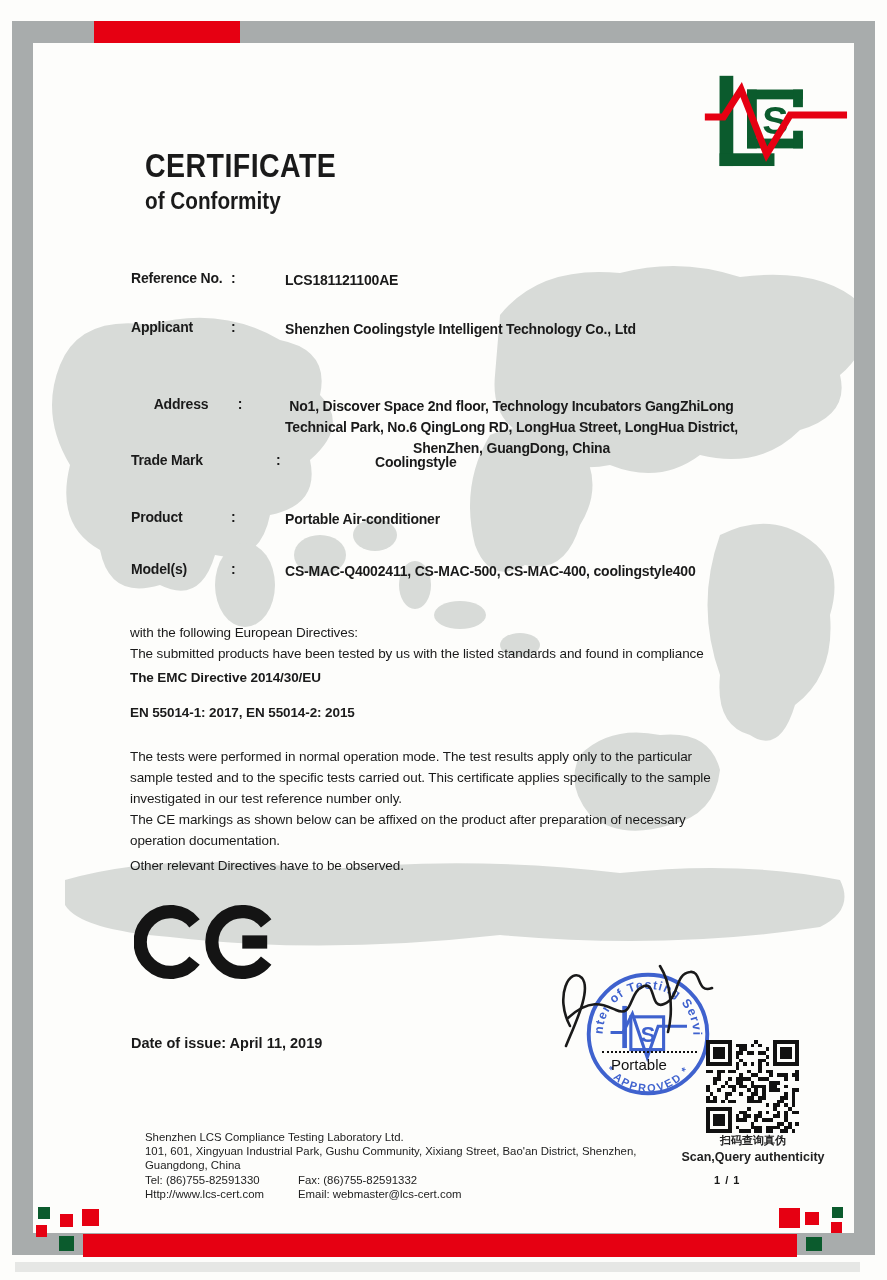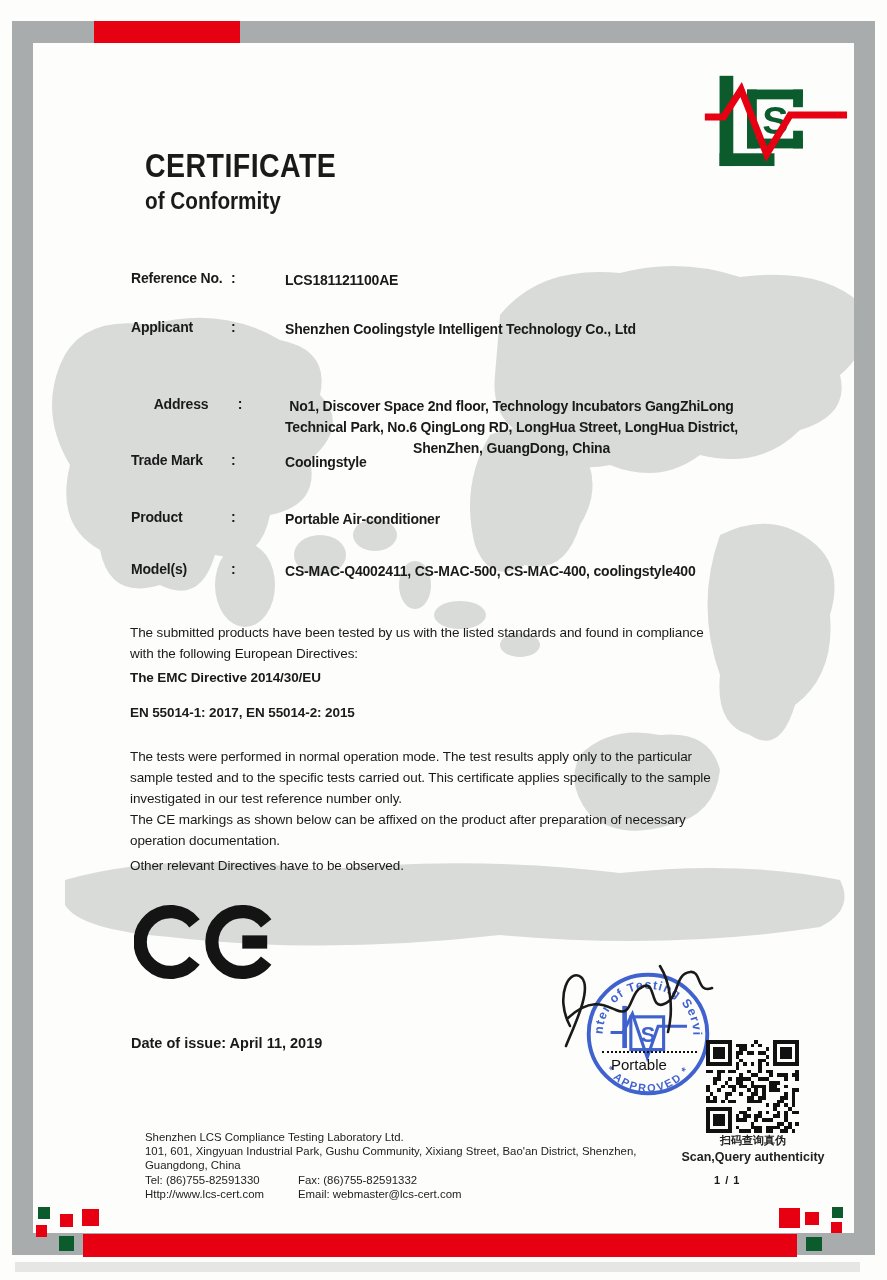--- a/index.html
+++ b/index.html
@@ -122,21 +122,21 @@
   </div>
   <div class="field" style="top:396px;z-index:3;text-align:center;">
     <span class="flabel">Address</span>
     <span class="fcolon">:</span>
     <span class="fvalue">
       <div>No1, Discover Space 2nd floor, Technology Incubators GangZhiLong</div>
       <div>Technical Park, No.6 QingLong RD, LongHua Street, LongHua District,</div>
       <div>ShenZhen, GuangDong, China</div>
     </span>
   </div>
-  <div class="field" style="top:452px;z-index:3;">
+  <div class="field" style="top:452px;z-index:3;gap:45px;">
     <span class="flabel">Trade Mark</span>
     <span class="fcolon">:</span>
     <span class="fvalue">
         <div>Coolingstyle</div>
       </span>
   </div>
   <div class="field" style="top:509px;z-index:3;">
     <span class="flabel">Product</span>
     <span class="fcolon">:</span>
     <span class="fvalue">
@@ -145,22 +145,22 @@
   </div>
   <div class="field" style="top:561px;z-index:3;">
     <span class="flabel">Model(s)</span>
     <span class="fcolon">:</span>
     <span class="fvalue">
         <div>CS-MAC-Q4002411, CS-MAC-500, CS-MAC-400, coolingstyle400</div>
       </span>
   </div>
 
   <div class="para" style="top:622px;z-index:3;">
+    <div>with the following European Directives:</div>
     <div>The submitted products have been tested by us with the listed standards and found in compliance</div>
-    <div>with the following European Directives:</div>
   </div>
   <div class="para bold" style="top:667px;z-index:3;">
     <div>The EMC Directive 2014/30/EU</div>
   </div>
   <div class="para bold" style="top:702px;z-index:3;">
     <div>EN 55014-1: 2017, EN 55014-2: 2015</div>
   </div>
   <div class="para" style="top:746px;z-index:3;">
     <div>The tests were performed in normal operation mode. The test results apply only to the particular</div>
     <div>sample tested and to the specific tests carried out. This certificate applies specifically to the sample</div>

